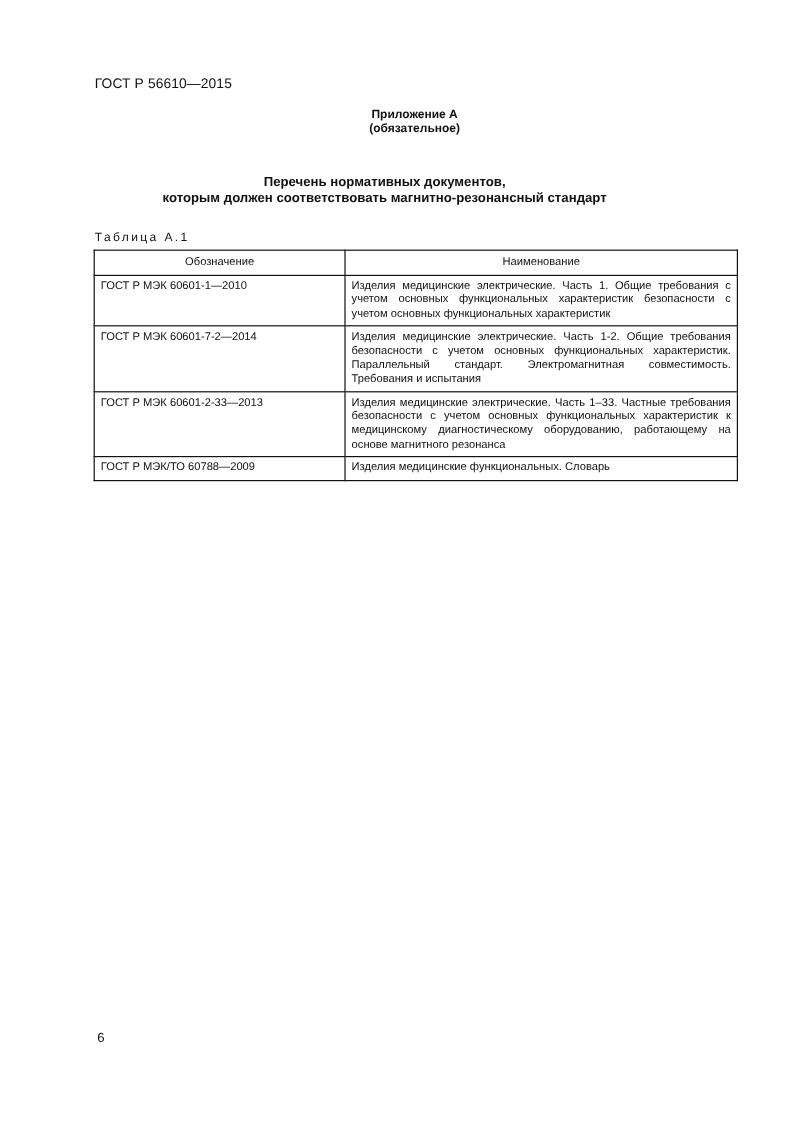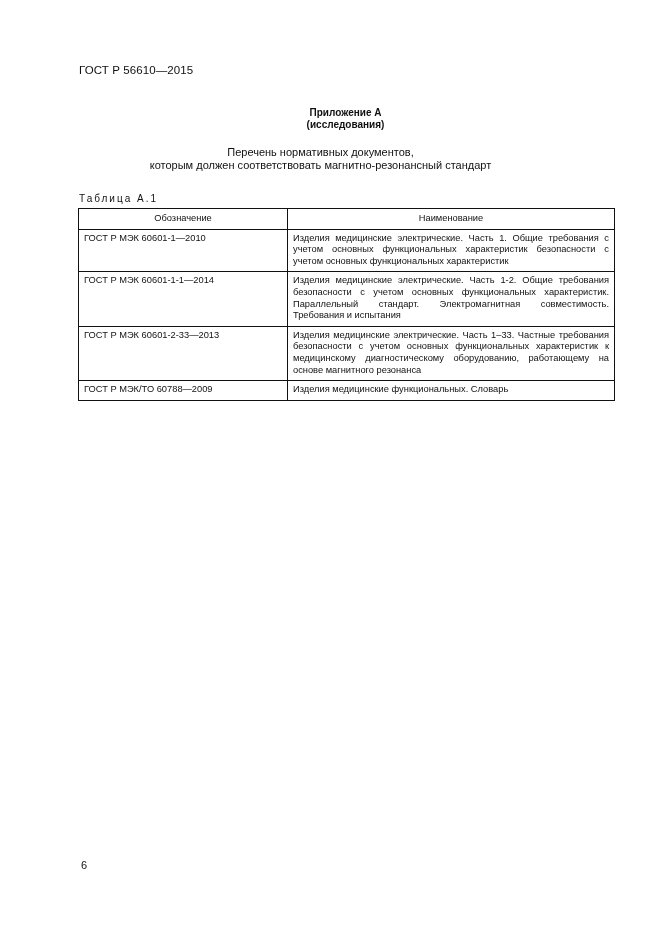--- a/index.html
+++ b/index.html
@@ -6,26 +6,26 @@
   body {
     width: 661px; height: 935px; position: relative; overflow: hidden;
     font-family: "Liberation Sans", sans-serif; color: #111;
   }
   .std-header {
     position: absolute; left: 79px; top: 64px;
     font-size: 11.5px; font-weight: normal; letter-spacing: 0.1px;
   }
   .annex {
     position: absolute; left: 0; width: 661px; top: 90px; text-align: center;
-    font-size: 10px; font-weight: bold; line-height: 12px; margin-top: 17px;
+    font-size: 10px; font-weight: bold; line-height: 12px;
   }
   .annex-title { margin-left: 30px; }
   .list-title {
     position: absolute; left: 0; width: 611px; top: 146px; text-align: center;
-    font-size: 11px; font-weight: normal; line-height: 13px;
+    font-size: 11px; font-weight: bold; line-height: 13px;
   }
   .list-title div { margin-left: 30px; }
   .table-label {
     position: absolute; left: 79px; top: 193px;
     font-size: 10px; letter-spacing: 2px;
   }
   table.norm {
     position: absolute; left: 78px; top: 208px; width: 537px;
     border-collapse: collapse; font-size: 9.3px; line-height: 11.6px;
   }
@@ -41,21 +41,21 @@
     position: absolute; left: 81px; top: 859px; font-size: 11px;
   }
 </style>
 </head>
 <body>
 
 <div class="std-header">ГОСТ Р 56610—2015</div>
 
 <div class="annex">
   <div class="annex-title">Приложение А</div>
-  <div class="annex-title">(исследования)</div>
+  <div class="annex-title">(обязательное)</div>
 </div>
 
 <div class="list-title">
   <div>Перечень нормативных документов,</div>
   <div>которым должен соответствовать магнитно-резонансный стандарт</div>
 </div>
 
 <div class="table-label">Таблица А.1</div>
 
 <table class="norm">
@@ -64,21 +64,21 @@
       <th>Обозначение</th>
       <th>Наименование</th>
     </tr>
   </thead>
   <tbody>
     <tr>
       <td class="code">ГОСТ Р МЭК 60601-1—2010</td>
       <td class="name">Изделия медицинские электрические. Часть 1. Общие требования с учетом основных функциональных характеристик безопасности с учетом основных функциональных характеристик</td>
     </tr>
     <tr>
-      <td class="code">ГОСТ Р МЭК 60601-1-1—2014</td>
+      <td class="code">ГОСТ Р МЭК 60601-7-2—2014</td>
       <td class="name">Изделия медицинские электрические. Часть 1-2. Общие требования безопасности с учетом основных функциональных характеристик. Параллельный стандарт. Электромагнитная совместимость. Требования и испытания</td>
     </tr>
     <tr>
       <td class="code">ГОСТ Р МЭК 60601-2-33—2013</td>
       <td class="name">Изделия медицинские электрические. Часть 1–33. Частные требования безопасности с учетом основных функциональных характеристик к медицинскому диагностическому оборудованию, работающему на основе магнитного резонанса</td>
     </tr>
     <tr>
       <td class="code">ГОСТ Р МЭК/ТО 60788—2009</td>
       <td class="name">Изделия медицинские функциональных. Словарь</td>
     </tr>

